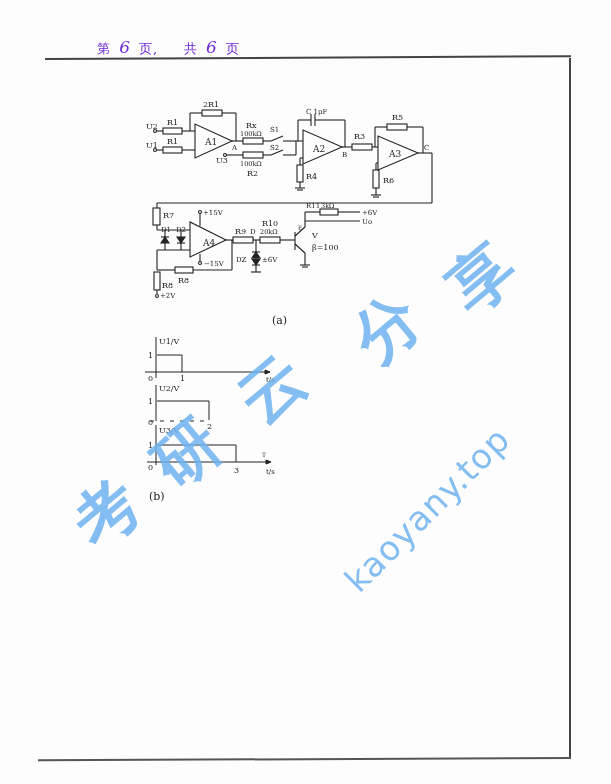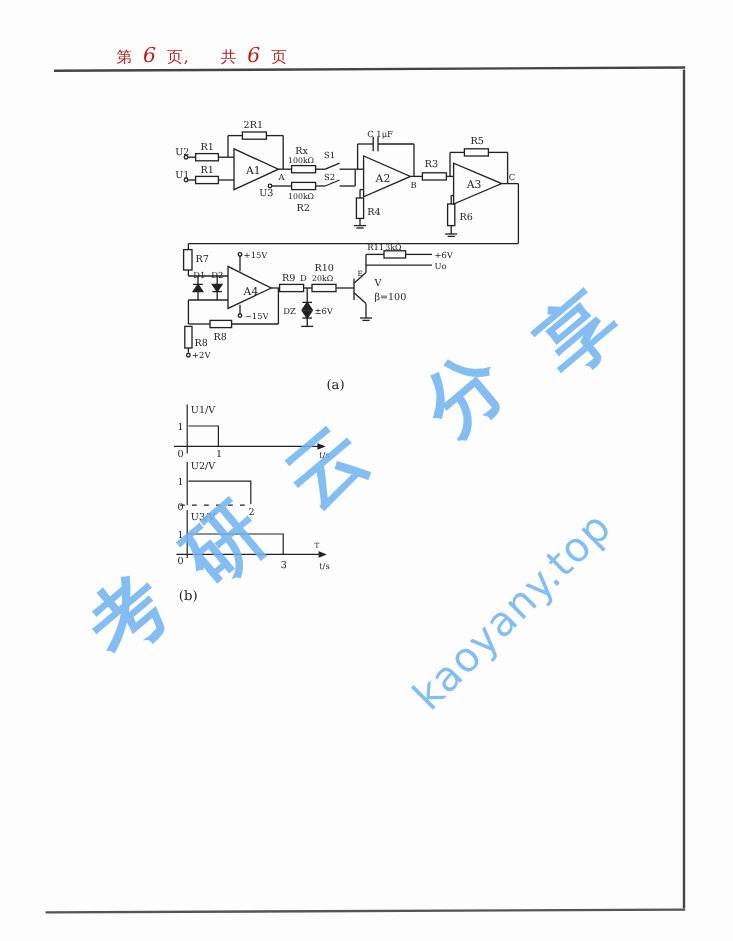--- a/index.html
+++ b/index.html
@@ -2,21 +2,21 @@
 <html><head>
 <meta charset="utf-8">
 <style>
   html, body { margin: 0; padding: 0; }
   body {
     width: 611px; height: 784px; background: #fdfdfd; position: relative; overflow: hidden;
     font-family: "DejaVu Serif", serif; color: #222;
   }
   .header {
     position: absolute; left: 97px; top: 37px; font-size: 13px; letter-spacing: 1px;
-    font-family: "DejaVu Serif", serif; color: #b91c1c;
+    font-family: "DejaVu Serif", serif; color: #6d28d9;
   }
   .header .num { font-family: "DejaVu Serif", serif; font-style: italic; font-size: 17px; margin: 0 3px; }
   .border-top { position: absolute; left: 45px; top: 58px; width: 526px; height: 2px; background: #444; transform: rotate(-0.3deg); transform-origin: left; }
   .border-right { position: absolute; left: 569px; top: 58px; width: 2px; height: 699px; background: #444; }
   .border-bottom { position: absolute; left: 38px; top: 757px; width: 533px; height: 2px; background: #555; transform: rotate(-0.25deg); transform-origin: right; }
   svg text { font-family: "DejaVu Serif", serif; fill: #222; }
   .circuit { position: absolute; left: 0; top: 0; }
   .caption { position: absolute; font-size: 11px; color: #222; }
   .wm { position: absolute; color: #6fb3f0; font-family: "DejaVu Sans", sans-serif; pointer-events: none; opacity: 0.85; }
   .wm-cn { font-size: 64px; font-weight: bold; transform: rotate(-40deg); transform-origin: center; }

